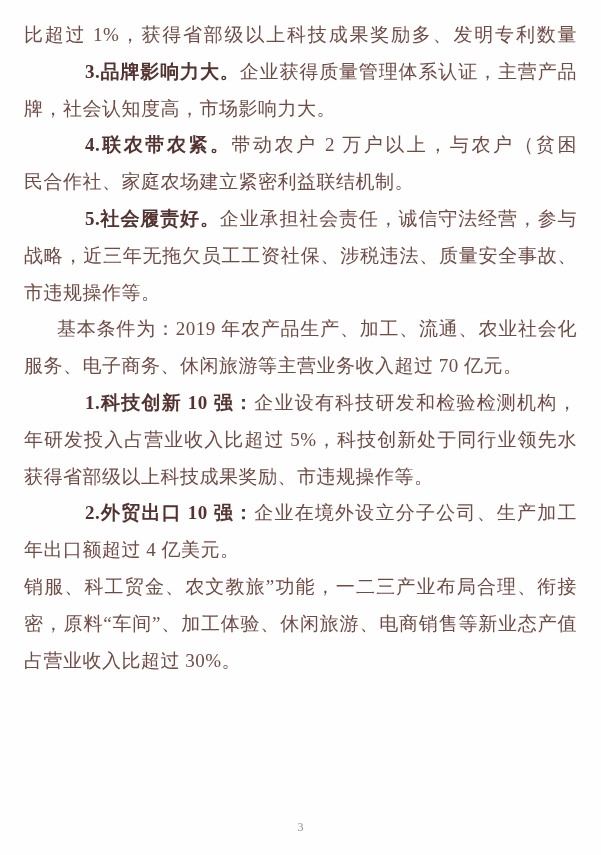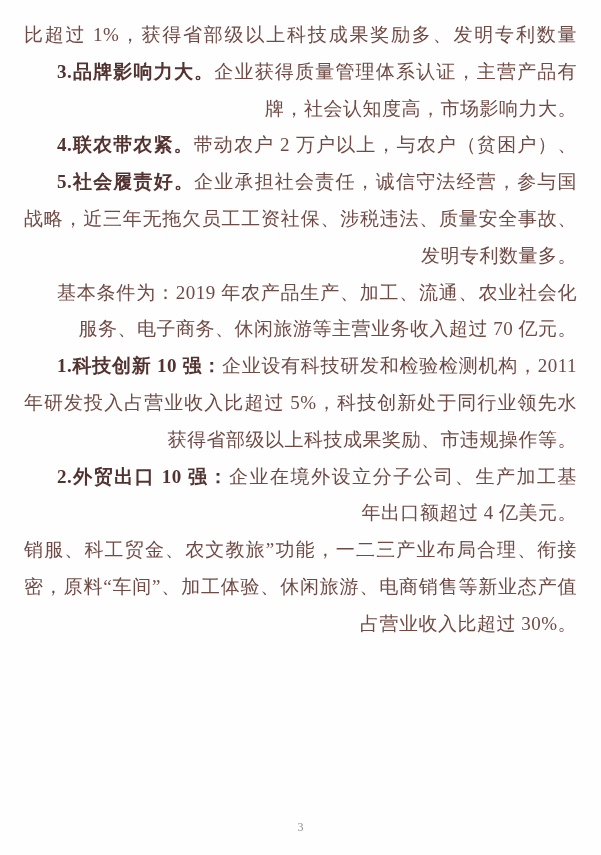--- a/index.html
+++ b/index.html
@@ -19,35 +19,36 @@
     position: absolute;
     left: 24px;
     top: 17px;
     width: 553px;
   }
   .line {
     font-size: 19px;
     line-height: 36.8px;
     height: 36.8px;
     color: #6f4b45;
-    text-align: right;
+    text-align: left;
     letter-spacing: 0.5px;
     white-space: normal;
     overflow: hidden;
   }
   .line.just {
     text-align: justify;
     text-align-last: justify;
   }
   .line.ind {
     text-indent: 33px;
   }
   .seg.bold {
     font-weight: bold;
     color: #523330;
+    margin-left: 28px;
   }
   .footer {
     position: absolute;
     left: 0;
     right: 0;
     top: 820px;
     text-align: center;
     font-size: 12px;
     line-height: 14px;
     color: #8c8c8c;
@@ -55,23 +56,24 @@
 </style>
 </head>
 <body>
 
 <div class="page">
   <div class="text-block" id="text-block">
       <div class="line just"><span class="seg">比超过 1%，获得省部级以上科技成果奖励多、发明专利数量多。</span></div>
       <div class="line just ind"><span class="seg bold">3.品牌影响力大。</span><span class="seg">企业获得质量管理体系认证，主营产品有品</span></div>
       <div class="line"><span class="seg">牌，社会认知度高，市场影响力大。</span></div>
       <div class="line just ind"><span class="seg bold">4.联农带农紧。</span><span class="seg">带动农户 2 万户以上，与农户（贫困户）、农</span></div>
+      <div class="line"><span class="seg">民合作社、家庭农场建立紧密利益联结机制。</span></div>
       <div class="line just ind"><span class="seg bold">5.社会履责好。</span><span class="seg">企业承担社会责任，诚信守法经营，参与国家</span></div>
       <div class="line just"><span class="seg">战略，近三年无拖欠员工工资社保、涉税违法、质量安全事故、上</span></div>
-      <div class="line"><span class="seg">发明专利数量多。</span></div>
+      <div class="line"><span class="seg">市违规操作等。</span></div>
       <div class="line just ind"><span class="seg">基本条件为：2019 年农产品生产、加工、流通、农业社会化</span></div>
       <div class="line"><span class="seg">服务、电子商务、休闲旅游等主营业务收入超过 70 亿元。</span></div>
       <div class="line just ind"><span class="seg bold">1.科技创新 10 强：</span><span class="seg">企业设有科技研发和检验检测机构，2011</span></div>
       <div class="line just"><span class="seg">年研发投入占营业收入比超过 5%，科技创新处于同行业领先水平，</span></div>
       <div class="line"><span class="seg">获得省部级以上科技成果奖励、市违规操作等。</span></div>
       <div class="line just ind"><span class="seg bold">2.外贸出口 10 强：</span><span class="seg">企业在境外设立分子公司、生产加工基地、</span></div>
       <div class="line"><span class="seg">年出口额超过 4 亿美元。</span></div>
       <div class="line just"><span class="seg">销服、科工贸金、农文教旅”功能，一二三产业布局合理、衔接紧</span></div>
       <div class="line just"><span class="seg">密，原料“车间”、加工体验、休闲旅游、电商销售等新业态产值</span></div>
       <div class="line"><span class="seg">占营业收入比超过 30%。</span></div>

